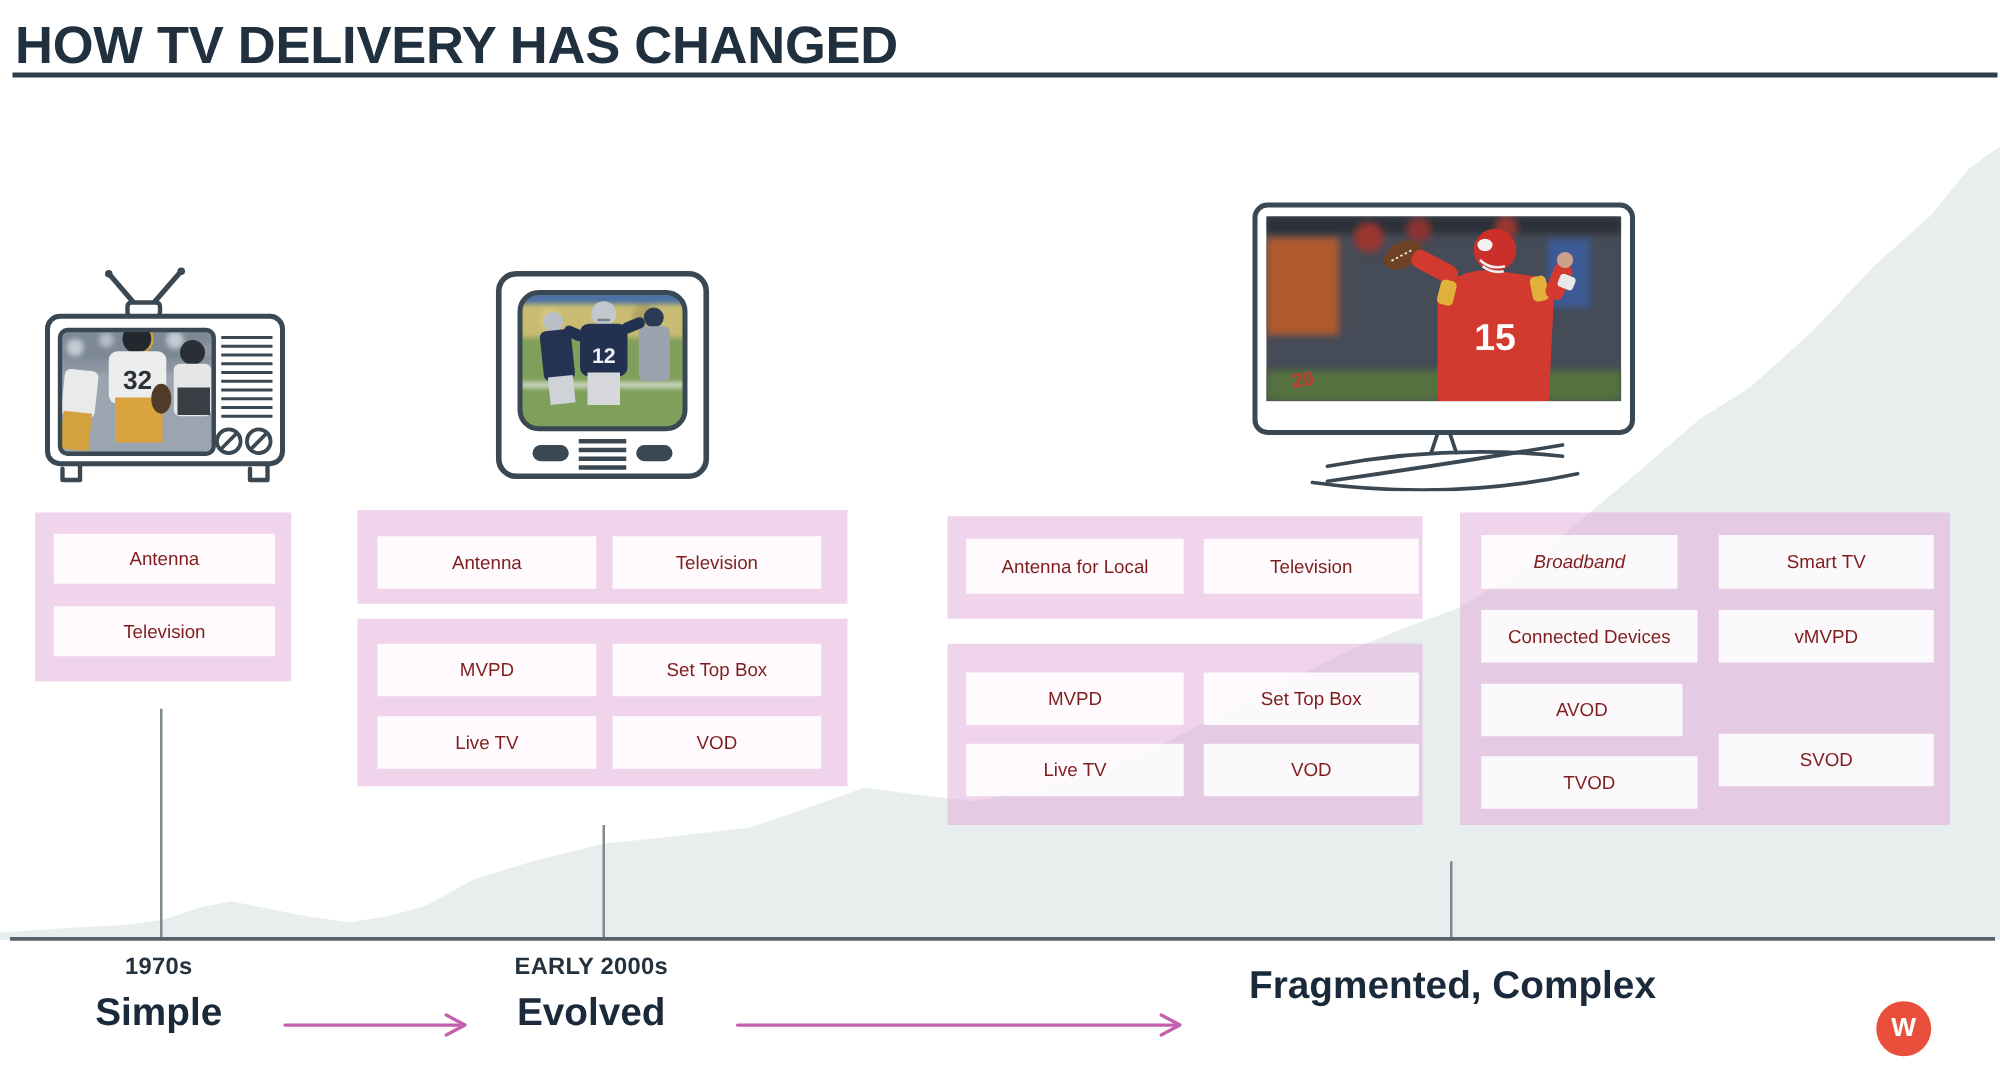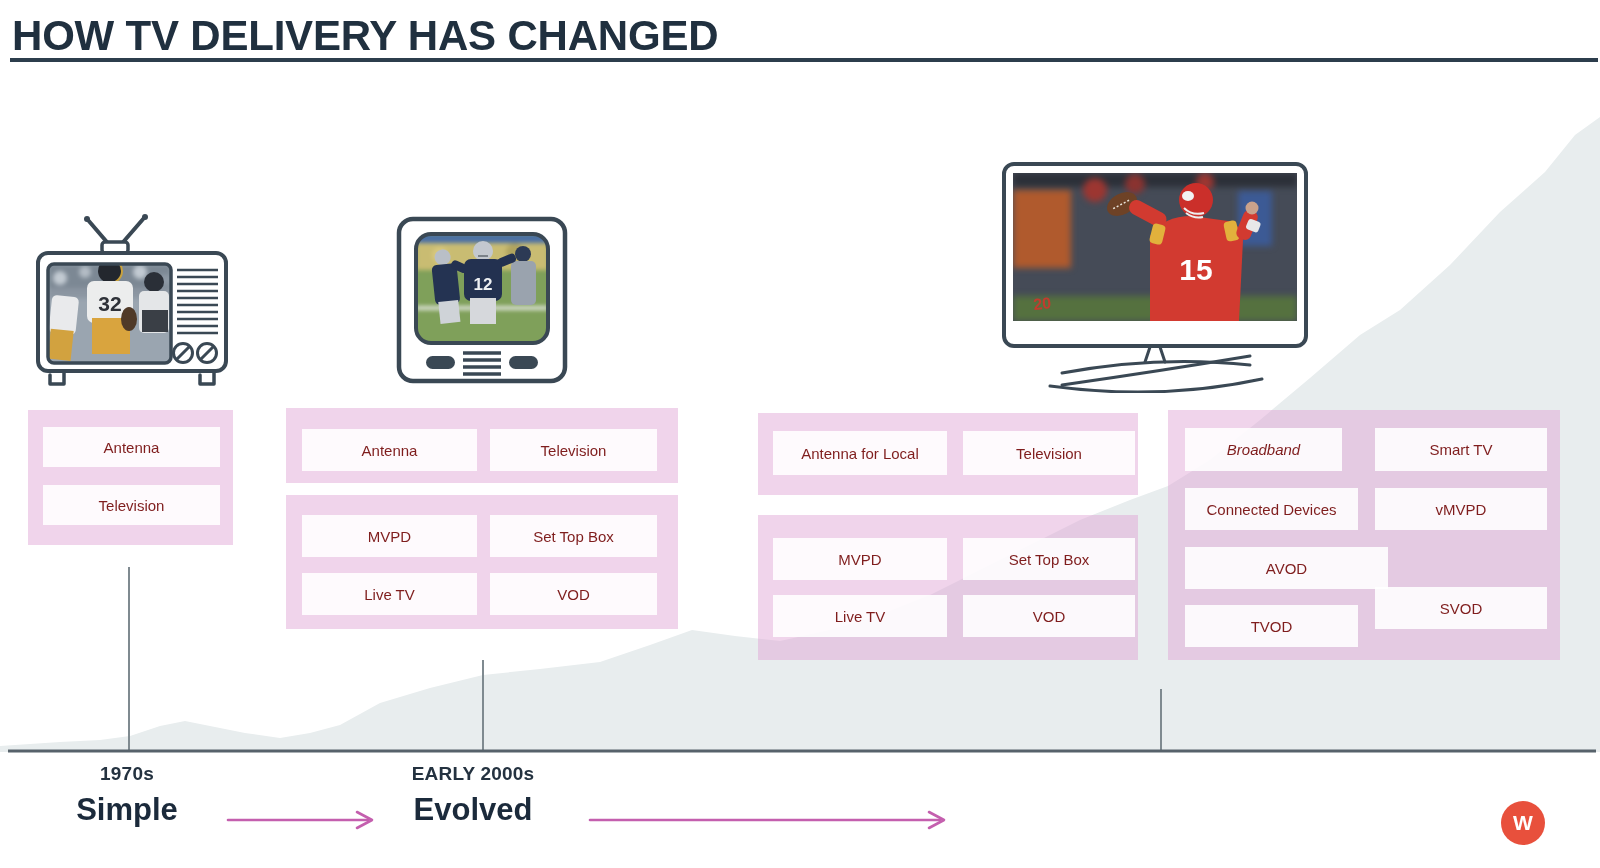--- a/index.html
+++ b/index.html
@@ -78,21 +78,21 @@
 <div class="abs wbox" style="left:773px;top:538px;width:174px;height:42px;z-index:2;">MVPD</div>
 <div class="abs wbox" style="left:963px;top:538px;width:172px;height:42px;z-index:2;">Set Top Box</div>
 <div class="abs wbox" style="left:773px;top:595px;width:174px;height:42px;z-index:2;">Live TV</div>
 <div class="abs wbox" style="left:963px;top:595px;width:172px;height:42px;z-index:2;">VOD</div>
 
 <div class="abs pgroup" style="left:1168px;top:410px;width:392px;height:250px;z-index:2;"></div>
 <div class="abs wbox" style="left:1185px;top:428px;width:157px;height:43px;z-index:2;font-style:italic;">Broadband</div>
 <div class="abs wbox" style="left:1375px;top:428px;width:172px;height:43px;z-index:2;">Smart TV</div>
 <div class="abs wbox" style="left:1185px;top:488px;width:173px;height:42px;z-index:2;">Connected Devices</div>
 <div class="abs wbox" style="left:1375px;top:488px;width:172px;height:42px;z-index:2;">vMVPD</div>
-<div class="abs wbox" style="left:1185px;top:547px;width:203px;height:42px;z-index:2;">AVOD</div>
+<div class="abs wbox" style="left:1185px;top:547px;width:161px;height:42px;z-index:2;">AVOD</div>
 <div class="abs wbox" style="left:1375px;top:547px;width:172px;height:42px;z-index:2;margin-top:40px;">SVOD</div>
 <div class="abs wbox" style="left:1185px;top:605px;width:173px;height:42px;z-index:2;">TVOD</div>
 
 <svg class="abs" style="left:30px;top:198px;z-index:3;" width="200" height="195" viewBox="0 0 200 195">
   <defs>
       <clipPath id="clipA">
         <rect x="18" y="66" width="123" height="99" rx="6"></rect>
       </clipPath>
     </defs>
   <g stroke="#3a4854" stroke-width="4" stroke-linecap="round" fill="none">
@@ -252,15 +252,16 @@
 
 <div class="abs tl-label" style="left:-23px;top:763px;width:300px;z-index:4;">
   <div class="tl-period">1970s</div>
   <div class="tl-phase">Simple</div>
 </div>
 <div class="abs tl-label" style="left:323px;top:763px;width:300px;z-index:4;">
   <div class="tl-period">EARLY 2000s</div>
   <div class="tl-phase">Evolved</div>
 </div>
 <div class="abs tl-label" style="left:962px;top:763px;width:400px;z-index:4;">
+  <div class="tl-phase">Fragmented, Complex</div>
 </div>
 
 <div class="abs w-logo" style="background:#e8503c;z-index:4;">W</div>
 
 </body></html>

